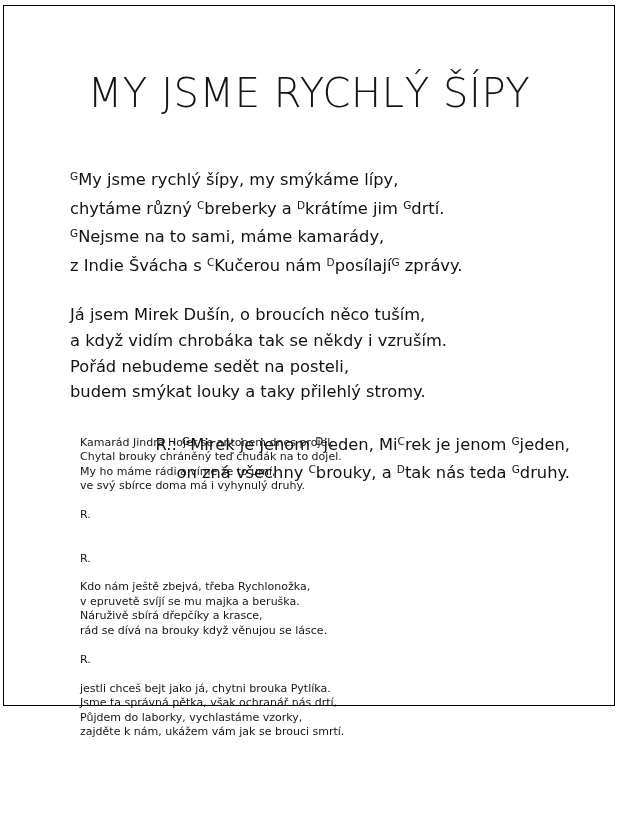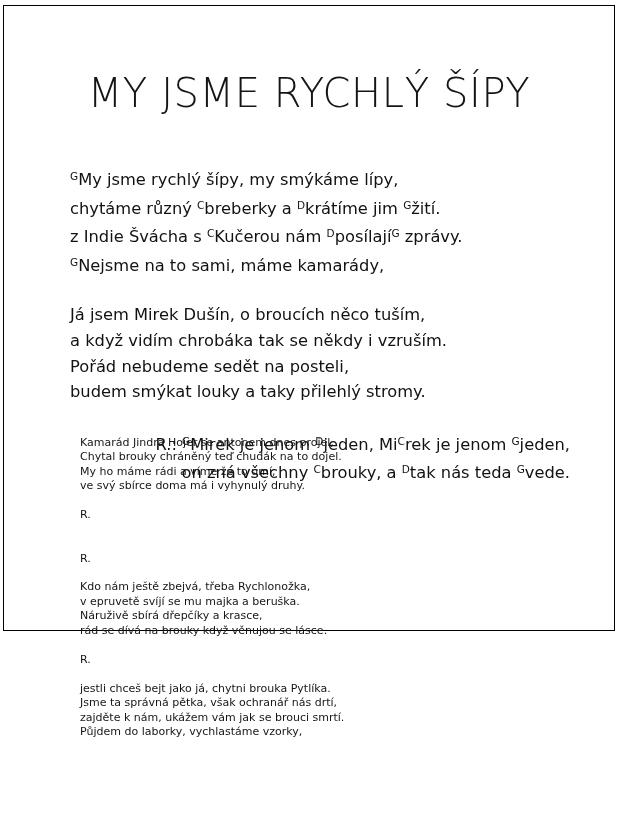--- a/index.html
+++ b/index.html
@@ -12,21 +12,21 @@
     height: 826px;
     font-family: "DejaVu Sans", sans-serif;
     color: #000000;
     overflow: hidden;
   }
   .page {
     position: absolute;
     left: 3px;
     top: 5px;
     width: 612px;
-    height: 626px;
+    height: 701px;
     border: 1.5px solid #000000;
     box-sizing: border-box;
     background: #ffffff;
   }
   .song-title {
     position: absolute;
     left: 0;
     top: 64px;
     width: 100%;
     text-align: center;
@@ -74,33 +74,33 @@
 </head>
 <body>
 
 <div class="page">
 
   <div class="song-title">MY JSME RYCHLÝ ŠÍPY</div>
 
   <div class="body-col" id="verses-host">
       <div class="verse-big">
         <div class="vline"><span class="chord">G</span><span>My jsme rychlý šípy, my smýkáme lípy,</span></div>
-        <div class="vline"><span>chytáme různý </span><span class="chord">C</span><span>breberky a </span><span class="chord">D</span><span>krátíme jim </span><span class="chord">G</span><span>žití.</span></div>
+        <div class="vline"><span>chytáme různý </span><span class="chord">C</span><span>breberky a </span><span class="chord">D</span><span>krátíme jim </span><span class="chord">G</span><span>drtí.</span></div>
+        <div class="vline"><span class="chord">G</span><span>Nejsme na to sami, máme kamarády,</span></div>
         <div class="vline"><span>z Indie Švácha s </span><span class="chord">C</span><span>Kučerou nám </span><span class="chord">D</span><span>posílají</span><span class="chord">G</span><span> zprávy.</span></div>
-        <div class="vline"><span class="chord">G</span><span>Nejsme na to sami, máme kamarády,</span></div>
       </div>
       <div class="verse-big">
         <div class="vline"><span>Já jsem Mirek Dušín, o broucích něco tuším,</span></div>
         <div class="vline"><span>a když vidím chrobáka tak se někdy i vzruším.</span></div>
         <div class="vline"><span>Pořád nebudeme sedět na posteli,</span></div>
         <div class="vline"><span>budem smýkat louky a taky přilehlý stromy.</span></div>
       </div>
       <div class="verse-big">
         <div class="vline"><span>R.: </span><span class="chord">G</span><span>Mirek je jenom </span><span class="chord">D</span><span>jeden, Mi</span><span class="chord">C</span><span>rek je jenom </span><span class="chord">G</span><span>jeden,</span></div>
-        <div class="vline"><span>on zná všechny </span><span class="chord">C</span><span>brouky, a </span><span class="chord">D</span><span>tak nás teda </span><span class="chord">G</span><span>vede.</span></div>
+        <div class="vline"><span>on zná všechny </span><span class="chord">C</span><span>brouky, a </span><span class="chord">D</span><span>tak nás teda </span><span class="chord">G</span><span>druhy.</span></div>
       </div>
     </div>
 
   <div class="small-block" id="small-host" style="top:430px;">
       <div class="small-stanza">
         <div class="sline">Kamarád Jindra Hojer se antonem dnes projel,</div>
         <div class="sline">Chytal brouky chráněný teď chudák na to dojel.</div>
         <div class="sline">My ho máme rádi a víme že to umí,</div>
         <div class="sline">ve svý sbírce doma má i vyhynulý druhy.</div>
       </div>
@@ -115,18 +115,18 @@
         <div class="sline">v epruvetě svíjí se mu majka a beruška.</div>
         <div class="sline">Náruživě sbírá dřepčíky a krasce,</div>
         <div class="sline">rád se dívá na brouky když věnujou se lásce.</div>
       </div>
       <div class="spacer"></div>
       <div class="small-refrain sline">R.</div>
       <div class="spacer"></div>
       <div class="small-stanza">
         <div class="sline">jestli chceš bejt jako já, chytni brouka Pytlíka.</div>
         <div class="sline">Jsme ta správná pětka, však ochranář nás drtí,</div>
+        <div class="sline">Půjdem do laborky, vychlastáme vzorky,</div>
         <div class="sline">zajděte k nám, ukážem vám jak se brouci smrtí.</div>
-        <div class="sline">Půjdem do laborky, vychlastáme vzorky,</div>
       </div>
     </div>
 
 </div>
 
 </body></html>

